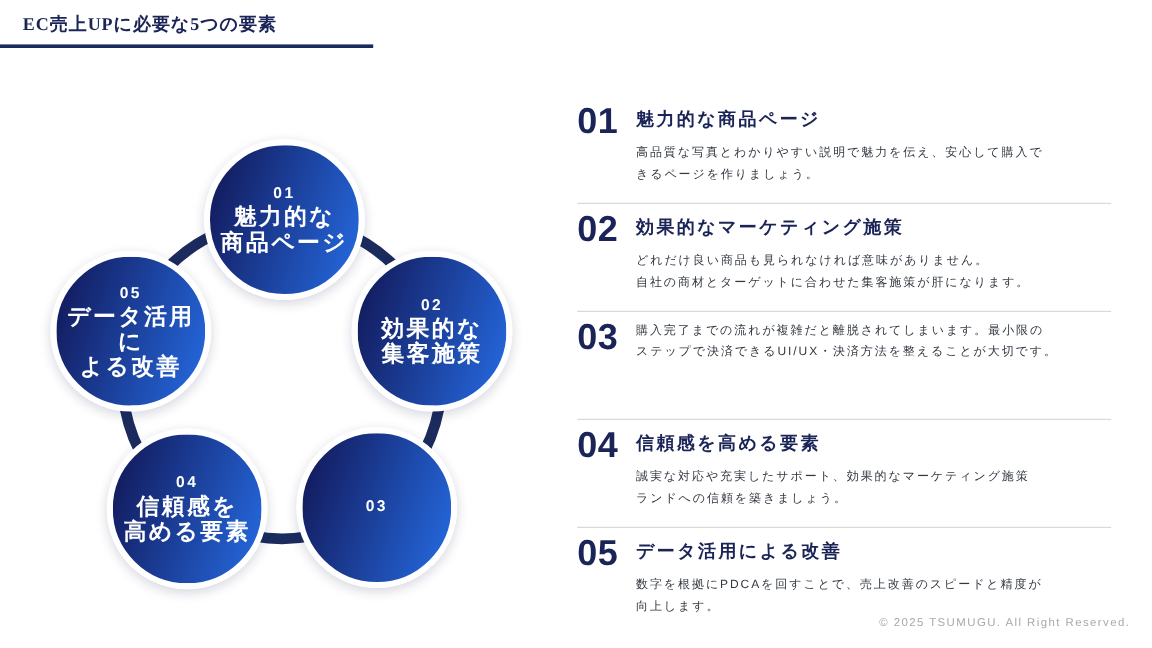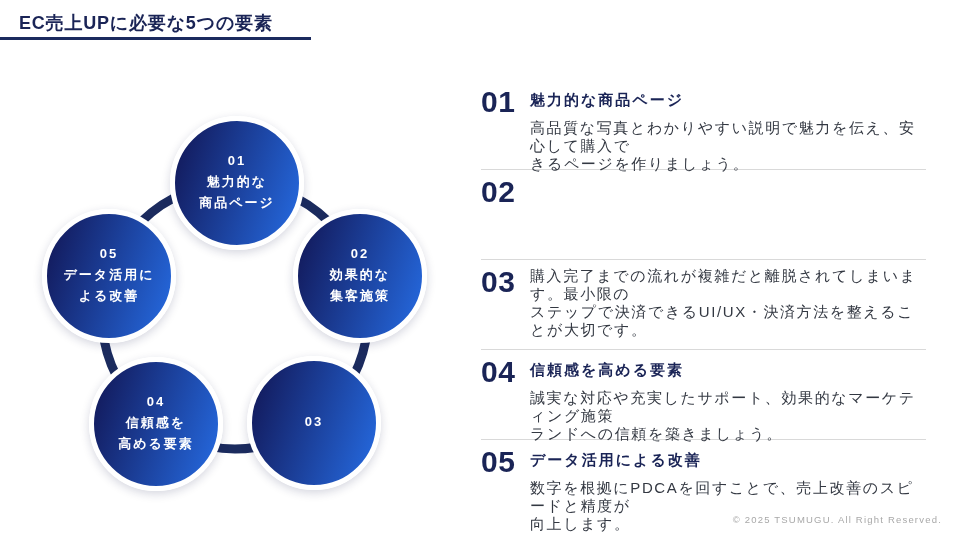--- a/index.html
+++ b/index.html
@@ -8,24 +8,25 @@
     font-family: "Liberation Sans", "DejaVu Sans", sans-serif;
     background: #ffffff;
     position: relative;
     color: #1a2456;
   }
 
   
   .page-title {
     position: absolute;
     left: 19px; top: 11px;
-    font-size: 18px;
+    font-size: 15px;
     font-weight: bold;
     letter-spacing: 0.8px;
     color: var(--navy, #1a2456);
+    font-family: Liberation Serif, serif;
   }
   .title-underline {
     position: absolute;
     left: 0; top: 37px;
     width: 311px; height: 3px;
     background: var(--navy-line, #1b2a5e);
   }
 
   
   .diagram {
@@ -48,21 +49,21 @@
     text-align: center;
     color: #ffffff;
   }
   .circle .cnum {
     font-size: 13px;
     font-weight: bold;
     letter-spacing: 2px;
     margin-bottom: 3px;
   }
   .circle .clabel {
-    font-size: 13px;
+    font-size: 19px;
     font-weight: bold;
     letter-spacing: 2px;
     line-height: 21px;
     white-space: pre-line;
     text-align: center;
   }
   .c1 { left: 170px; top: 116px; }
   .c2 { left: 293px; top: 209px; }
   .c3 { left: 247px; top: 356px; }
   .c4 { left:  89px; top: 357px; }
@@ -93,21 +94,21 @@
   .item .content { flex: 1; }
   .item h2 {
     font-size: 15px;
     font-weight: bold;
     color: var(--navy, #1a2456);
     letter-spacing: 2px;
     line-height: 24px;
     margin: 1px 0 7px 0;
   }
   .item p {
-    font-size: 15px;
+    font-size: 10px;
     line-height: 18px;
     letter-spacing: 1.6px;
     color: var(--desc, #333842);
     white-space: pre-line;
   }
 
   
   .copyright {
     position: absolute;
     right: 18px; top: 514px;
@@ -156,20 +157,25 @@
   <div class="item">
     <span class="num">01</span>
     <div class="content">
       <h2>魅力的な商品ページ</h2>
       <p>高品質な写真とわかりやすい説明で魅力を伝え、安心して購入で
 きるページを作りましょう。</p>
     </div>
   </div>
   <div class="item">
     <span class="num">02</span>
+    <div class="content">
+      <h2>効果的なマーケティング施策</h2>
+      <p>どれだけ良い商品も見られなければ意味がありません。
+自社の商材とターゲットに合わせた集客施策が肝になります。</p>
+    </div>
   </div>
   <div class="item">
     <span class="num">03</span>
     <div class="content">
       <p>購入完了までの流れが複雑だと離脱されてしまいます。最小限の
 ステップで決済できるUI/UX・決済方法を整えることが大切です。</p>
     </div>
   </div>
   <div class="item">
     <span class="num">04</span>

